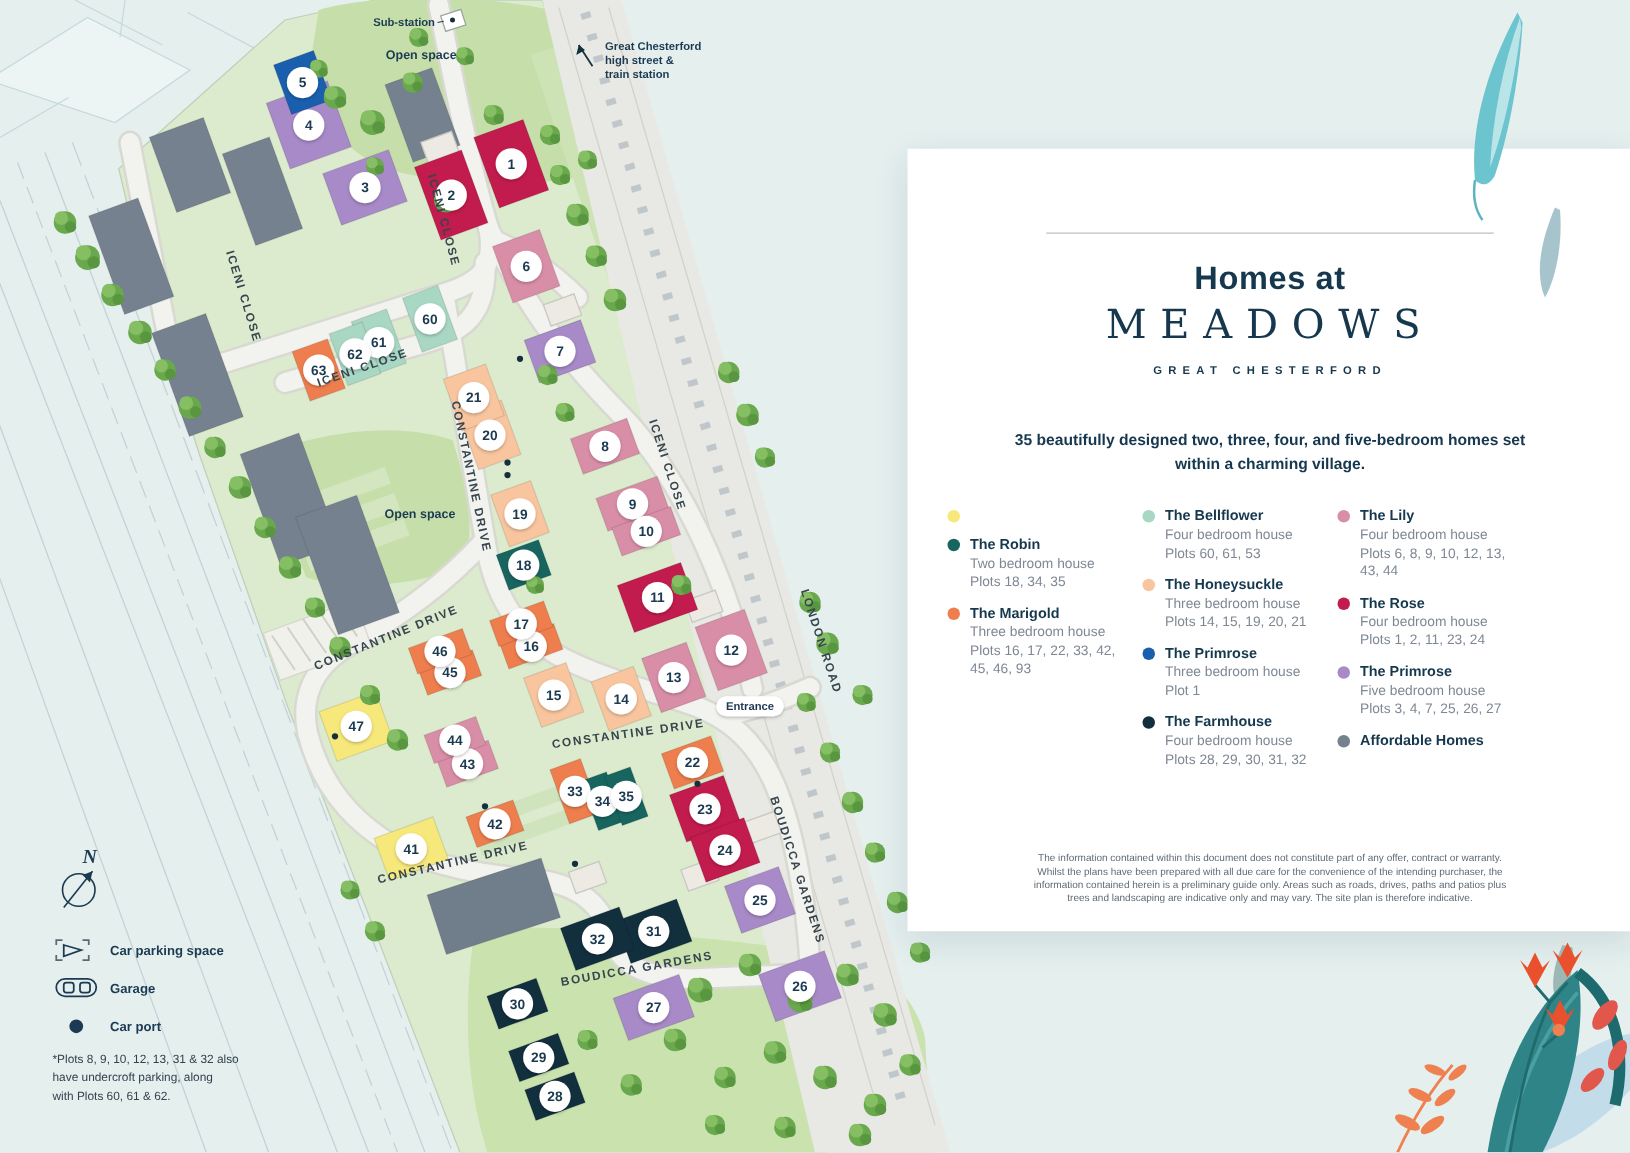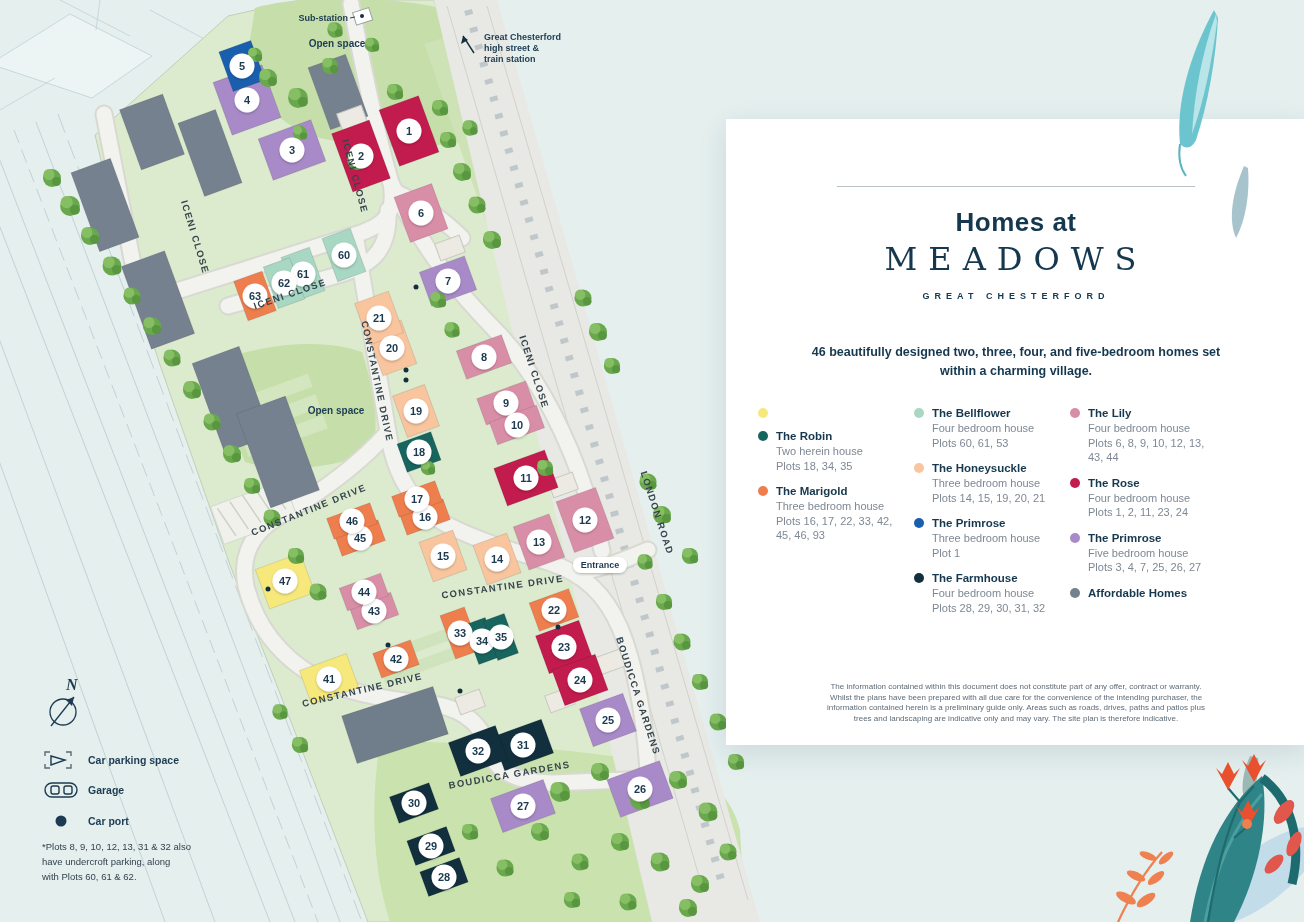--- a/index.html
+++ b/index.html
@@ -523,31 +523,31 @@
     <text class="key-note" x="42" y="865">have undercroft parking, along</text>
     <text class="key-note" x="42" y="880">with Plots 60, 61 &amp; 62.</text>
   </g>
 </svg>
 
 <div class="panel">
   <div class="rule"></div>
   <div class="heading">Homes at</div>
   <div class="brand2">MEADOWS</div>
   <div class="brand-sub">GREAT CHESTERFORD</div>
-  <div class="intro">46 beautifully designed two, three, four, and five-bedroom homes set within a charming village.</div>
+  <div class="intro">35 beautifully designed two, three, four, and five-bedroom homes set within a charming village.</div>
   <div class="legend">
     <div class="lg-col">
           <div class="lg-item">
             <span class="lg-dot" style="background: rgb(247, 232, 124);"></span>
           </div>
           <div class="lg-item">
             <span class="lg-dot" style="background: rgb(24, 101, 96);"></span>
             <div>
               <div class="lg-name">The Robin</div>
-              <div class="lg-desc">Two herein house</div>
+              <div class="lg-desc">Two bedroom house</div>
               <div class="lg-plots">Plots 18, 34, 35</div>
             </div>
           </div>
           <div class="lg-item">
             <span class="lg-dot" style="background: rgb(238, 126, 77);"></span>
             <div>
               <div class="lg-name">The Marigold</div>
               <div class="lg-desc">Three bedroom house</div>
               <div class="lg-plots">Plots 16, 17, 22, 33, 42, 45, 46, 93</div>
             </div>

